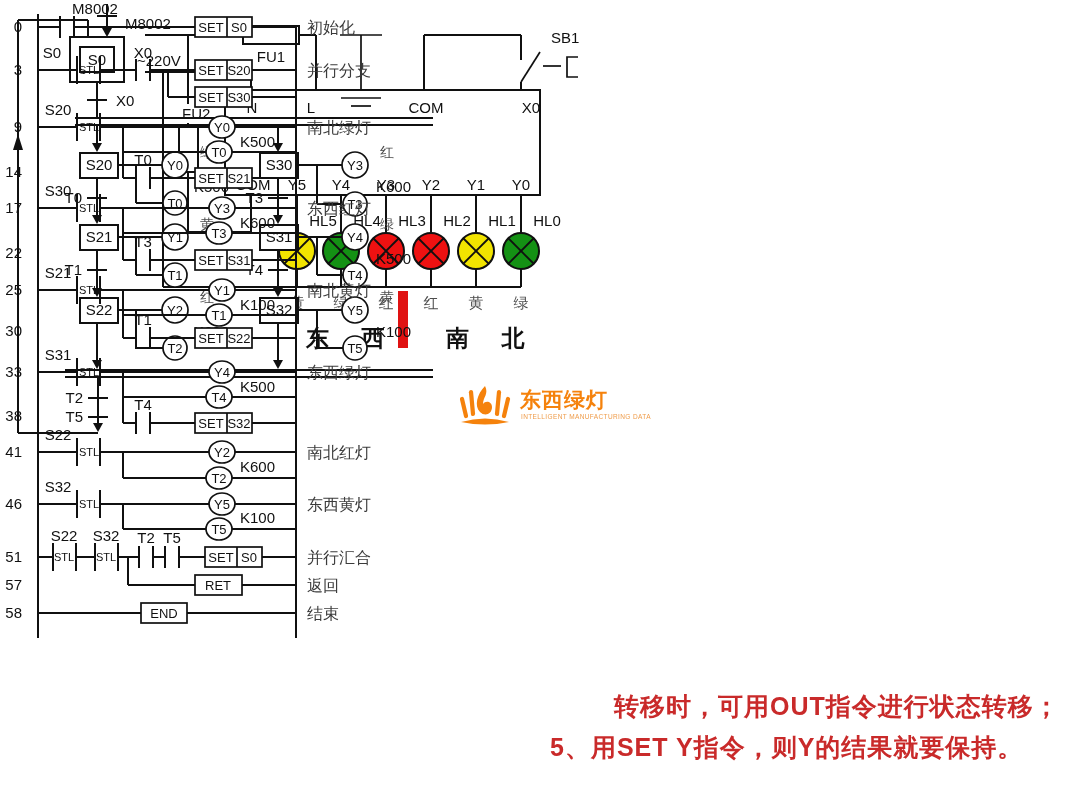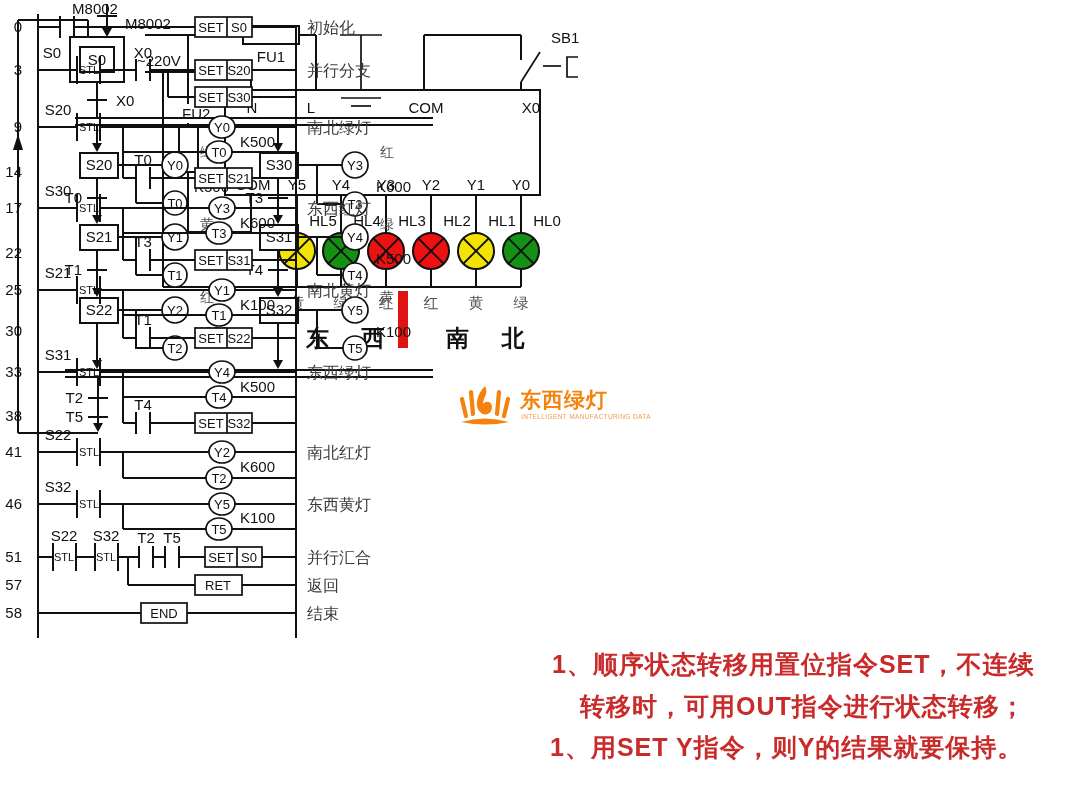--- a/index.html
+++ b/index.html
@@ -25,21 +25,21 @@
   .arrow{fill:#101010;stroke:none}
   #watermark{position:absolute;left:458px;top:382px;width:175px;height:52px}
   #wm-title{position:absolute;left:62px;top:4px;font-size:21px;font-weight:bold;
             letter-spacing:1px;color:#f5820c;white-space:nowrap}
   #wm-sub{position:absolute;left:63px;top:31px;font-size:6.5px;letter-spacing:.38px;
           color:#ef9c4a;white-space:nowrap}
   #notes{position:absolute;left:540px;top:646px;width:540px;height:164px;
          color:#c92a2a;font-weight:bold;font-size:25px;letter-spacing:1px}
   .note-line{position:absolute;white-space:nowrap}
   #nl1{left:12px;top:2px}
-  #nl2{left:40px;top:44px}
+  #nl2{left:74px;top:44px}
   #nl3{left:10px;top:85px}
   #nl4{left:55px;top:127px}
 </style>
 </head>
 <body>
 
 <div id="root">
 
 <svg id="wiring" width="660" height="360" viewBox="0 0 660 360">
   <rect class="box" x="225" y="90" width="315" height="105"></rect>
@@ -555,18 +555,17 @@
       <path d="M46 33 L50 16"></path>
     </g>
     <path d="M27 3 C19 11 16 23 22 29 C27 34 34 31 34 24 C34 19 28 17 25 21 C25 14 31 11 27 3 Z" fill="#f5820c"></path>
     <path d="M3 39 Q27 32 51 39 Q27 44 3 39 Z" fill="#f5820c"></path>
   </svg>
   <div id="wm-title">东西绿灯</div>
   <div id="wm-sub">INTELLIGENT MANUFACTURING DATA</div>
 </div>
 
 <div id="notes">
-  <div class="note-line" id="nl1">1、顺序状态转移用置位指令SET，不连续</div>
   <div class="note-line" id="nl2">转移时，可用OUT指令进行状态转移；</div>
-  <div class="note-line" id="nl3">1、用SET  Y指令，则Y的结果就要保持。</div>
+  <div class="note-line" id="nl3">5、用SET  Y指令，则Y的结果就要保持。</div>
 </div>
 
 </div>
 
 </body></html>

